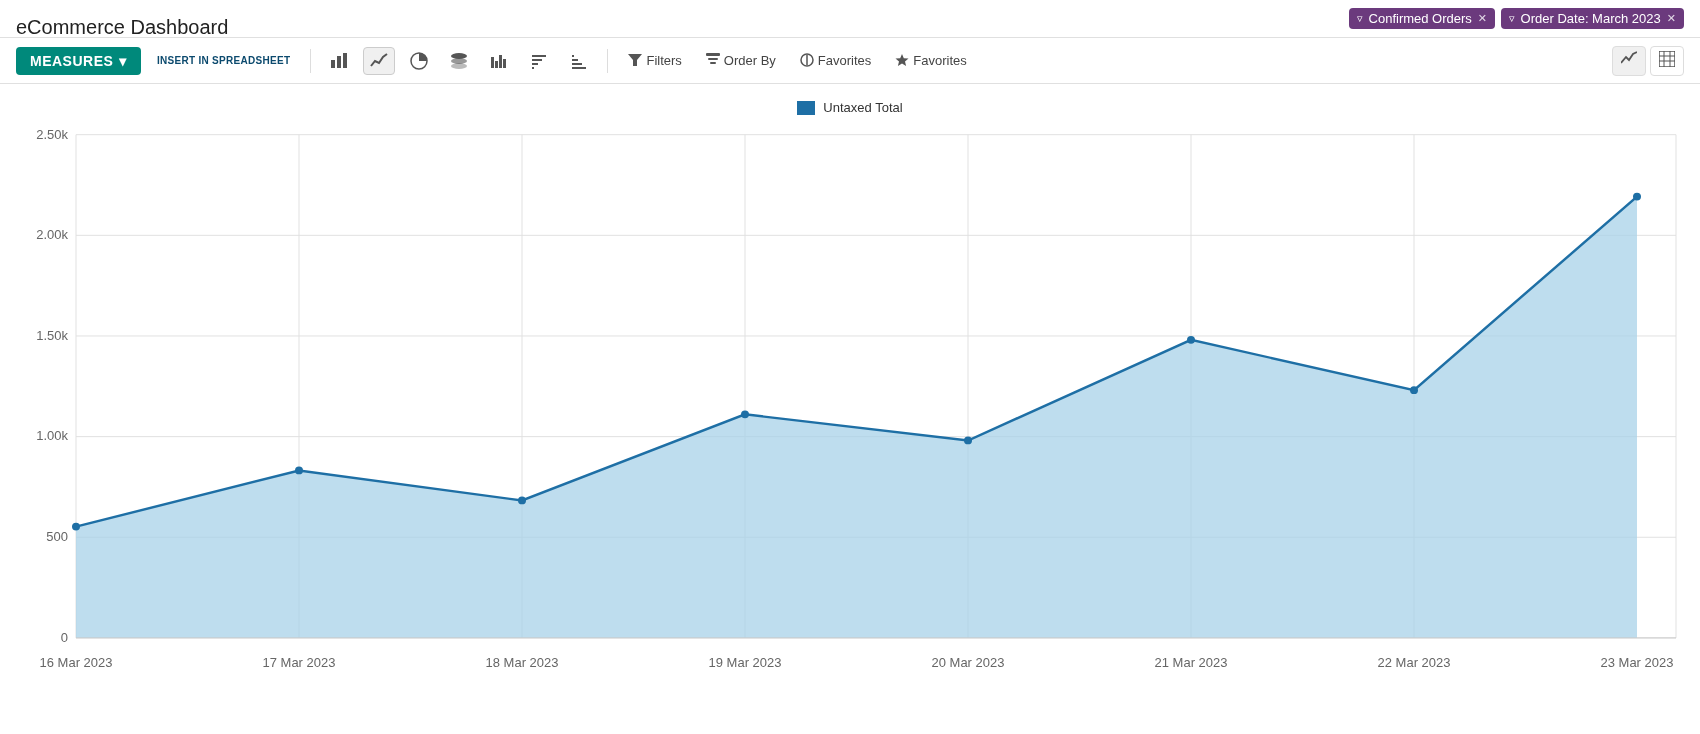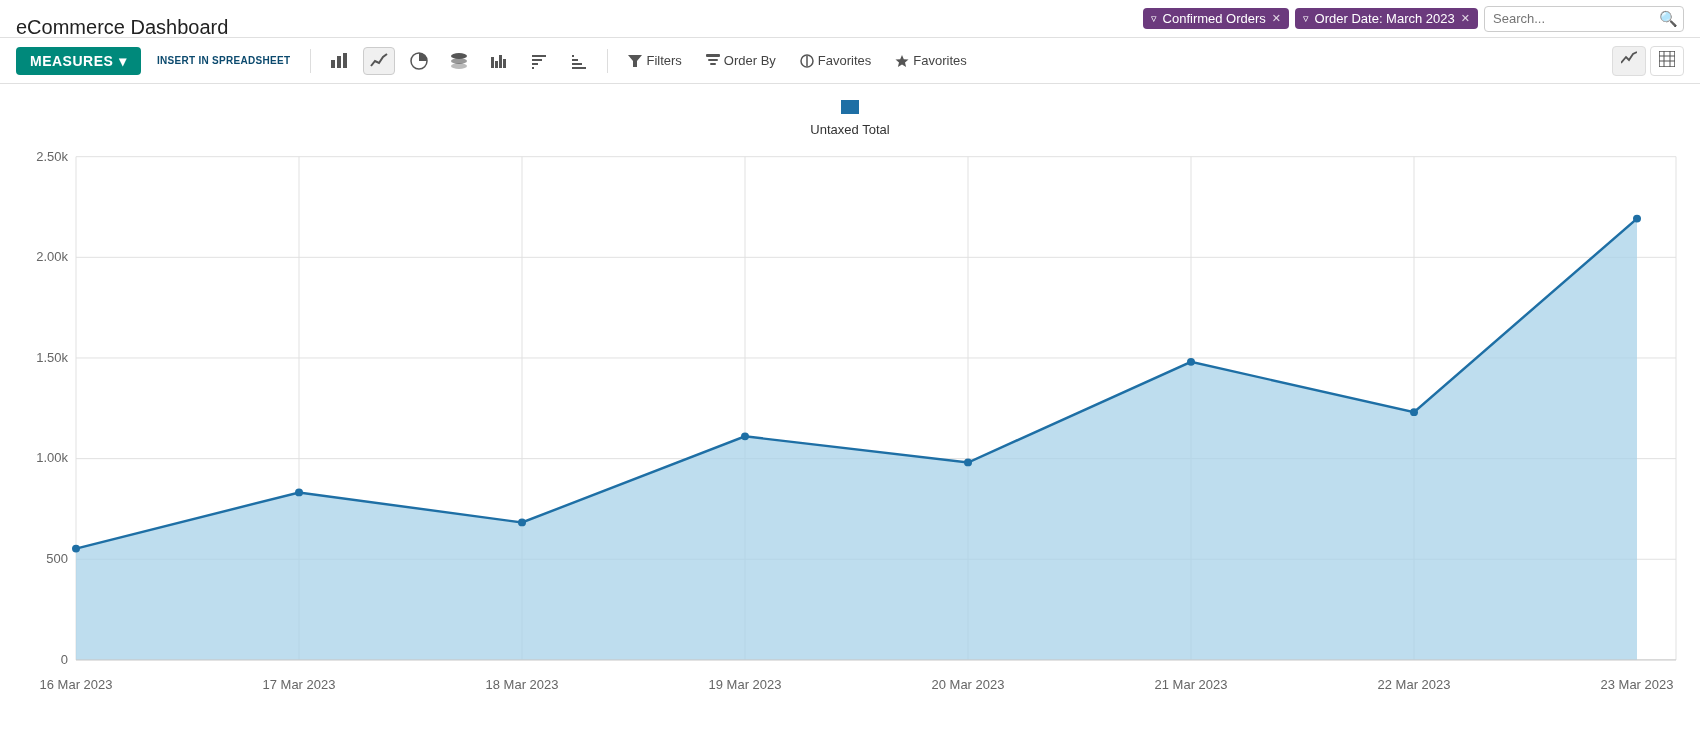--- a/index.html
+++ b/index.html
@@ -109,21 +109,20 @@
       color: #555;
       display: flex;
       align-items: center;
     }
     .chart-type-btn.active {
       background: #f0f0f0;
       border-color: #ccc;
     }
     .toolbar-action-btn {
       display: flex;
-      align-items: center;
       background: none;
       border: none;
       color: #444;
       font-size: 13px;
       cursor: pointer;
       padding: 4px 8px;
       gap: 4px;
     }
     .toolbar-right {
       margin-left: auto;
@@ -150,21 +149,20 @@
       position: relative;
       padding: 16px 16px 0 16px;
     }
 
     .chart-legend {
       display: flex;
       justify-content: center;
       align-items: center;
       gap: 8px;
       margin-bottom: 10px;
-      flex-direction: column;
     }
     .legend-color-box {
       width: 18px;
       height: 14px;
       background: #1e6fa5;
       display: inline-block;
     }
     .legend-label {
       font-size: 13px;
       color: #333;
@@ -189,24 +187,20 @@
   <div class="filter-bar">
     <div class="filter-chip">
       <span class="filter-icon">▿</span>
       <span>Confirmed Orders</span>
       <span class="close-btn">✕</span>
     </div>
     <div class="filter-chip">
       <span class="filter-icon">▿</span>
       <span>Order Date: March 2023</span>
       <span class="close-btn">✕</span>
-    </div>
-    <div class="search-box">
-      <input type="text" placeholder="Search..." style="">
-      <span style="color:#888;font-size:15px;">🔍</span>
     </div>
   </div>
 </div>
 
 <div class="toolbar">
   <button class="measures-btn">
     <span>MEASURES</span>
     <span>▾</span>
   </button>
   <button class="insert-btn">INSERT IN SPREADSHEET</button>

